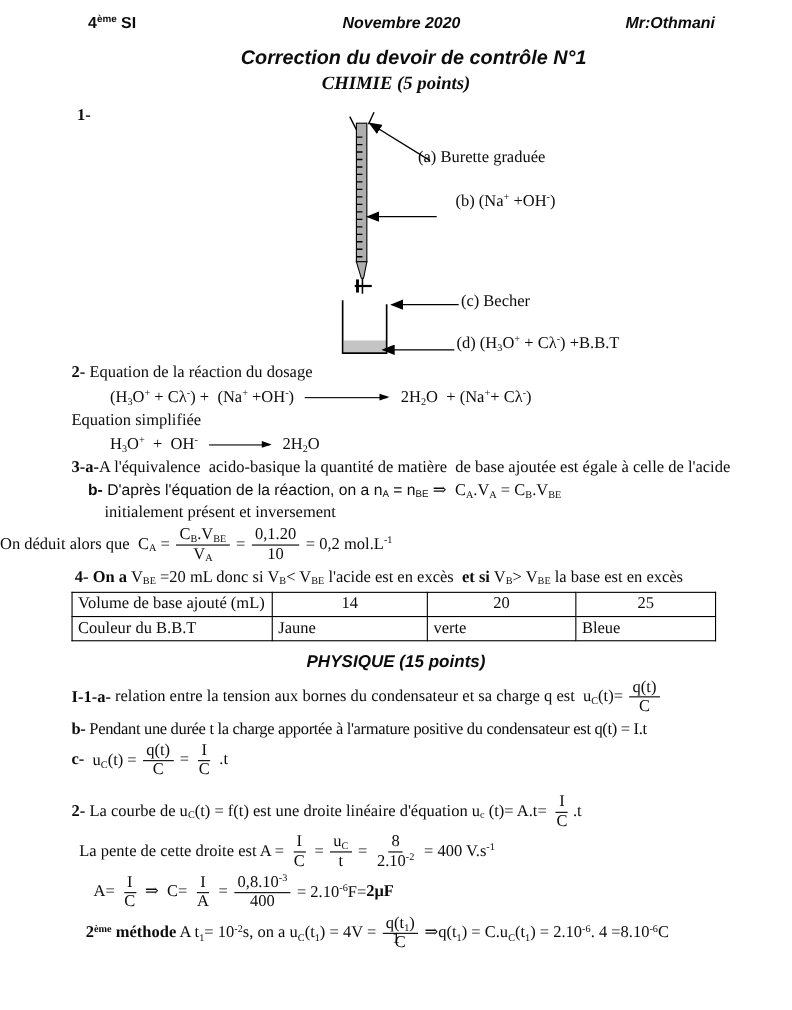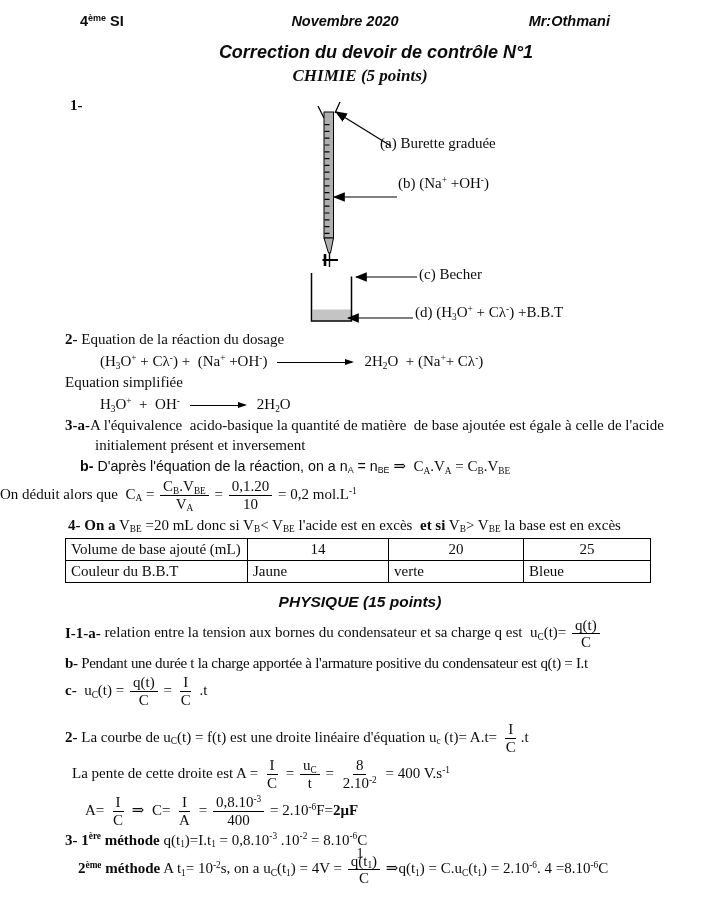--- a/index.html
+++ b/index.html
@@ -5,21 +5,21 @@
   html,body{margin:0;padding:0;}
   body{width:720px;height:918px;background:#ffffff;color:#0c0c0c;
        font-family:"Liberation Serif","DejaVu Serif",serif;font-size:15px;}
   .page{position:relative;width:720px;height:918px;overflow:hidden;background:#fff;}
   .bold{font-weight:bold;}
   .sans{font-family:"Liberation Sans","DejaVu Sans",sans-serif;font-size:0.95em;}
   sup{font-size:0.62em;position:relative;top:-0.55em;vertical-align:baseline;line-height:0;}
   sub{font-size:0.62em;position:relative;top:0.28em;vertical-align:baseline;line-height:0;}
 
   .doc-header{display:grid;grid-template-columns:1fr 1fr 1fr;align-items:baseline;
-              padding:13px 110px 0 80px;
+              padding:13px 70px 0 80px;
               font-family:"Liberation Sans","DejaVu Sans",sans-serif;font-weight:bold;font-size:14.5px;}
   .h-center{text-align:center;font-style:italic;}
   .h-right{text-align:right;font-style:italic;}
 
   .doc-title{margin:13px 0 0;text-align:center;font-family:"Liberation Sans","DejaVu Sans",sans-serif;
              font-weight:bold;font-style:italic;font-size:18px;padding-left:32px;}
   .chimie-heading{margin:3px 0 0;text-align:center;font-family:"Liberation Serif","DejaVu Serif",serif;
              font-weight:bold;font-style:italic;font-size:17px;}
   .physique-heading{margin:10px 0 6px;text-align:center;font-family:"Liberation Sans","DejaVu Sans",sans-serif;
              font-weight:bold;font-style:italic;font-size:15.5px;}
@@ -78,32 +78,32 @@
 
       <rect x="312.5" y="213.5" width="38.5" height="11" fill="#c4c4c4"></rect>
       <path d="M311.5,177 L311.5,225 L352.2,225 M351.5,225 L351.5,180.5" stroke="#000" stroke-width="1.5" fill="none"></path>
 
       <line x1="391" y1="50" x2="336" y2="16" stroke="#000" stroke-width="1.2" marker-end="url(#ah)"></line>
       <line x1="397" y1="101" x2="334" y2="101" stroke="#000" stroke-width="1.2" marker-end="url(#ah)"></line>
       <line x1="417" y1="181" x2="356" y2="181" stroke="#000" stroke-width="1.2" marker-end="url(#ah)"></line>
       <line x1="413" y1="222" x2="348" y2="222" stroke="#000" stroke-width="1.2" marker-end="url(#ah)"></line>
     </svg>
     <span class="dlabel" style="left:380px;top:39px;">(a) Burette graduée</span>
-    <span class="dlabel" style="left:398px;top:79px;">(b) (Na<sup>+</sup> +OH<sup>-</sup>)</span>
+    <span class="dlabel" style="left:414px;top:79px;">(b) (Na<sup>+</sup> +OH<sup>-</sup>)</span>
     <span class="dlabel" style="left:419px;top:170px;">(c) Becher</span>
     <span class="dlabel" style="left:415px;top:208px;">(d) (H<sub>3</sub>O<sup>+</sup> + Cλ<sup>-</sup>) +B.B.T</span>
   </div>
 
   <div class="fline" style="margin-left:65px;"><span class="bold">2-</span><span> Equation de la réaction du dosage</span></div>
   <div class="fline" style="margin-left:100px;margin-top:3px;"><span>(H<sub>3</sub>O<sup>+</sup> + Cλ<sup>-</sup>) +  (Na<sup>+</sup> +OH<sup>-</sup>)</span><span class="arr" style="width:75px"></span><span>2H<sub>2</sub>O  + (Na<sup>+</sup>+ Cλ<sup>-</sup>)</span></div>
   <div class="fline" style="margin-left:65px;margin-top:2px;"><span>Equation simplifiée</span></div>
   <div class="fline" style="margin-left:100px;margin-top:3px;"><span>H<sub>3</sub>O<sup>+</sup>  +  OH<sup>-</sup></span><span class="arr" style="width:55px"></span><span>2H<sub>2</sub>O</span></div>
   <div class="fline" style="margin-left:65px;margin-top:2px;"><span class="bold">3-a-</span><span>A l'équivalence  acido-basique la quantité de matière  de base ajoutée est égale à celle de l'acide</span></div>
+  <div class="fline" style="margin-left:80px;margin-top:2px;"><span class="bold sans">b-</span><span class="sans"> D'après l'équation de la réaction, on a n<sub>A</sub> = n<sub>BE</sub> </span><span>⇒  C<sub>A</sub>.V<sub>A</sub> = C<sub>B</sub>.V<sub>BE</sub></span></div>
   <div class="fline" style="margin-left:95px;"><span>initialement présent et inversement</span></div>
-  <div class="fline" style="margin-left:80px;margin-top:2px;"><span class="bold sans">b-</span><span class="sans"> D'après l'équation de la réaction, on a n<sub>A</sub> = n<sub>BE</sub> </span><span>⇒  C<sub>A</sub>.V<sub>A</sub> = C<sub>B</sub>.V<sub>BE</sub></span></div>
   <div class="fline" style="margin-top:2px;"><span>On déduit alors que  C<sub>A</sub> = </span><span class="frac"><span class="n">C<sub>B</sub>.V<sub>BE</sub></span><span class="d">V<sub>A</sub></span></span><span> = </span><span class="frac"><span class="n">0,1.20</span><span class="d">10</span></span><span> = 0,2 mol.L<sup>-1</sup></span></div>
   <div class="fline" style="margin-left:68px;margin-top:3px;"><span class="bold">4- On a</span><span> V<sub>BE</sub> =20 mL donc si V<sub>B</sub>&lt; V<sub>BE</sub> l'acide est en excès  </span><span class="bold">et si</span><span> V<sub>B</sub>&gt; V<sub>BE</sub> la base est en excès</span></div>
 
   <table class="bbt">
     <colgroup>
         <col style="width:182px">
         <col style="width:141px">
         <col style="width:135px">
         <col style="width:127px">
       </colgroup>
@@ -124,17 +124,16 @@
     </table>
 
   <div class="physique-heading">PHYSIQUE (15 points)</div>
 
   <div class="fline" style="margin-left:65px;margin-top:4px;"><span class="bold">I-1-a-</span><span> relation entre la tension aux bornes du condensateur et sa charge q est  u<sub>C</sub>(t)= </span><span class="frac"><span class="n">q(t)</span><span class="d">C</span></span></div>
   <div class="fline" style="margin-left:65px;margin-top:3px;letter-spacing:-0.3px;"><span class="bold">b-</span><span> Pendant une durée t la charge apportée à l'armature positive du condensateur est q(t) = I.t</span></div>
   <div class="fline" style="margin-left:65px;"><span class="bold">c-</span><span>  u<sub>C</sub>(t) = </span><span class="frac"><span class="n">q(t)</span><span class="d">C</span></span><span> = </span><span class="frac"><span class="n">I</span><span class="d">C</span></span><span> .t</span></div>
   <div class="fline" style="margin-left:65px;margin-top:12px;"><span class="bold">2-</span><span> La courbe de u<sub>C</sub>(t) = f(t) est une droite linéaire d'équation u<sub>c</sub> (t)= A.t= </span><span class="frac"><span class="n">I</span><span class="d">C</span></span><span>.t</span></div>
   <div class="fline" style="margin-left:72px;margin-top:2px;"><span>La pente de cette droite est A = </span><span class="frac"><span class="n">I</span><span class="d">C</span></span><span> = </span><span class="frac"><span class="n">u<sub>C</sub></span><span class="d">t</span></span><span> = </span><span class="frac"><span class="n">8</span><span class="d">2.10<sup>-2</sup></span></span><span> = 400 V.s<sup>-1</sup></span></div>
   <div class="fline" style="margin-left:85px;margin-top:2px;"><span>A= </span><span class="frac"><span class="n">I</span><span class="d">C</span></span><span> ⇒  C= </span><span class="frac"><span class="n">I</span><span class="d">A</span></span><span> = </span><span class="frac"><span class="n">0,8.10<sup>-3</sup></span><span class="d">400</span></span><span> = 2.10<sup>-6</sup>F=</span><span class="bold">2μF</span></div>
-  <div class="fline" style="margin-left:65px;margin-top:2px;"><span class="bold">3- 1<sup>ère</sup> méthode</span><span> q(t<sub>1</sub>)=I.t<sub>1</sub> = 0,8.10<sup>-3</sup> .10<sup>-2</sup> = 8.10<sup>-6</sup>C</span></div>
   <div class="fline" style="margin-left:78px;margin-top:3px;"><span class="bold">2<sup>ème</sup> méthode</span><span> A t<sub>1</sub>= 10<sup>-2</sup>s, on a u<sub>C</sub>(t<sub>1</sub>) = 4V = </span><span class="frac"><span class="n">q(t<sub>1</sub>)</span><span class="d">C</span></span><span> ⇒q(t<sub>1</sub>) = C.u<sub>C</sub>(t<sub>1</sub>) = 2.10<sup>-6</sup>. 4 =8.10<sup>-6</sup>C</span></div>
 
   <div class="page-number">1</div>
 </div>
 
 </body></html>

